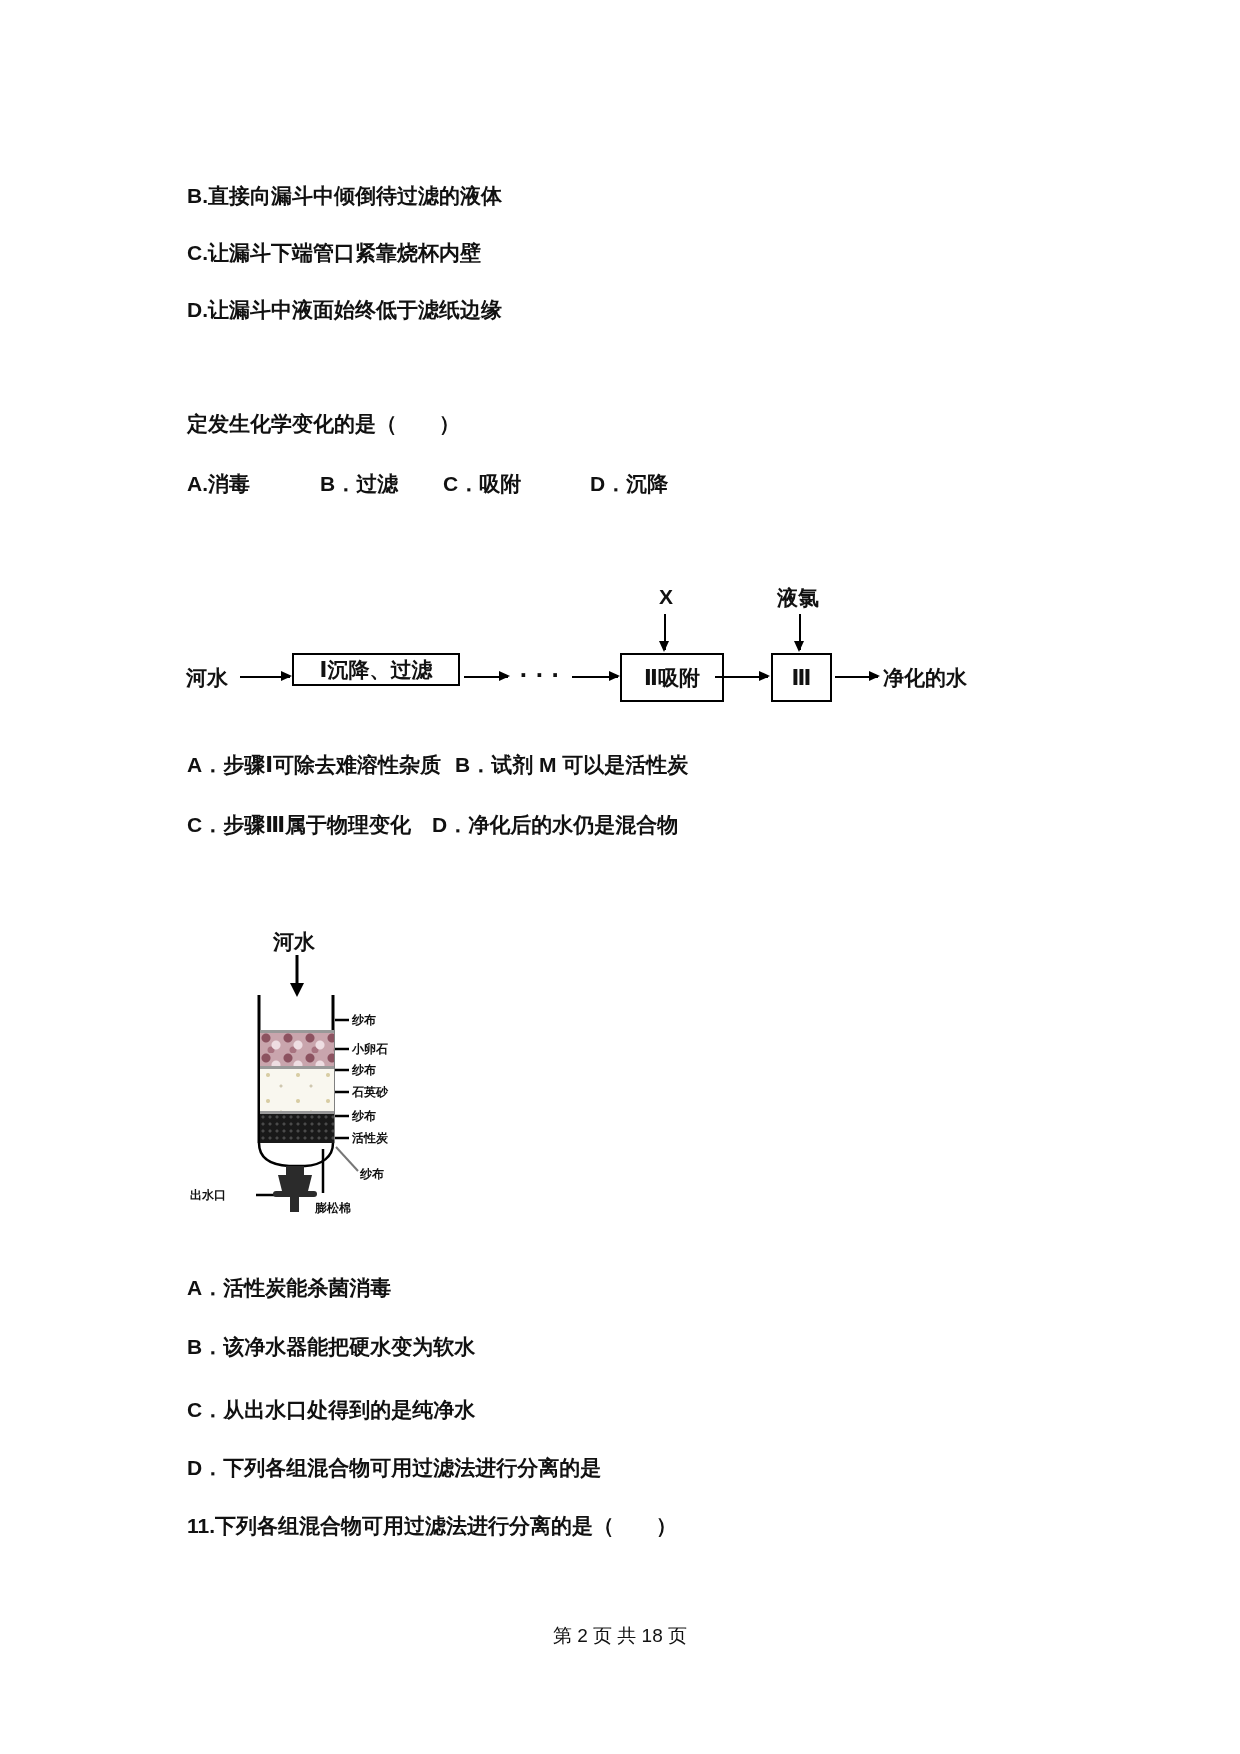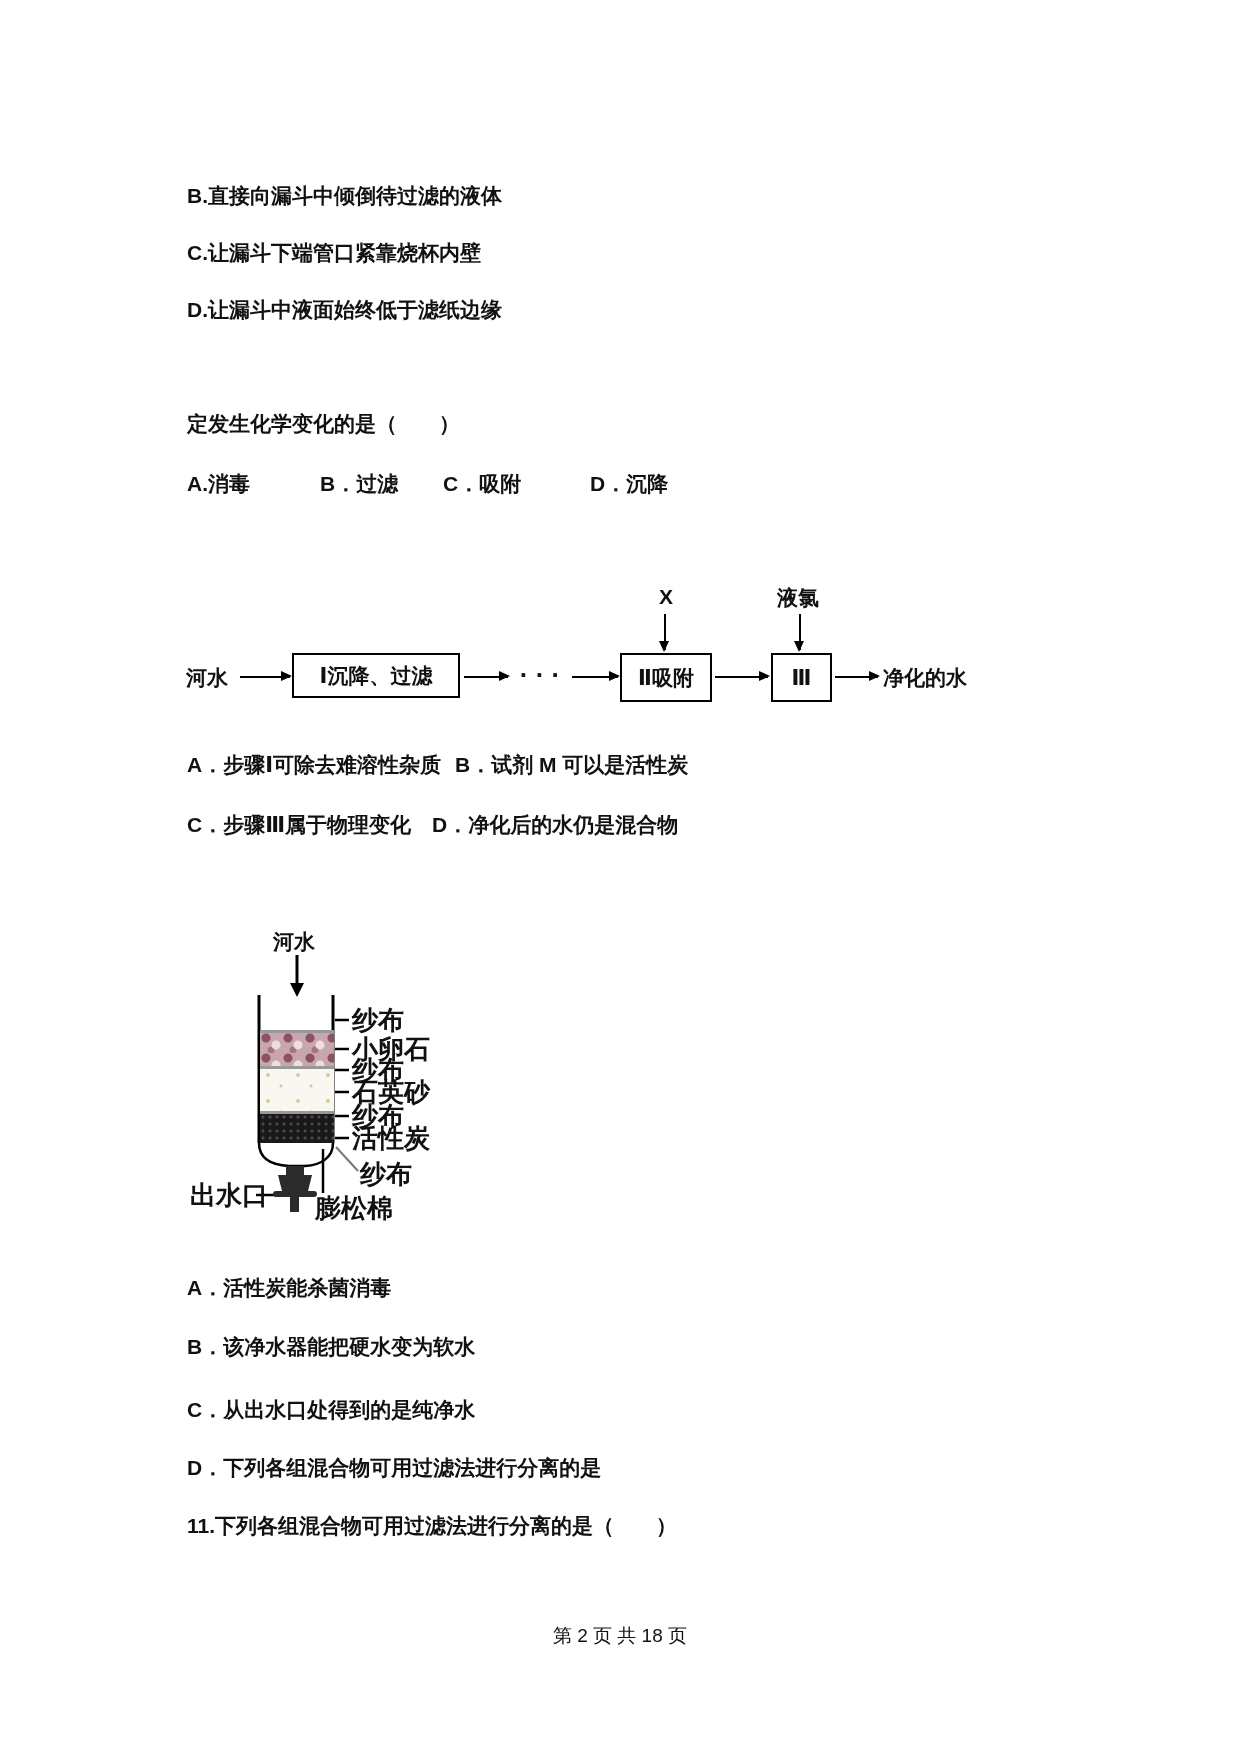--- a/index.html
+++ b/index.html
@@ -34,21 +34,21 @@
   }
   .varrow{position:absolute;border-left:2.5px solid #000;}
   .varrow::after{
     content:"";position:absolute;left:-7.5px;bottom:-2px;
     border-top:11px solid #000;
     border-left:5.5px solid transparent;border-right:5.5px solid transparent;
   }
   .flowtext{position:absolute;font-size:21px;font-weight:600;white-space:nowrap;}
   
   #filter{position:absolute;left:160px;top:925px;width:360px;height:310px;}
-  #filter .flabel{position:absolute;font-size:26px;font-weight:600;white-space:nowrap;line-height:26px;}
+  #filter .flabel{position:absolute;font-size:12px;font-weight:600;white-space:nowrap;line-height:26px;}
   .layer{position:absolute;left:100px;width:74px;box-sizing:border-box;border-top:3px solid #999;}
   #layer-pebble{top:105px;height:36px;
     background-color:#c9a5ad;
     background-image:
       radial-gradient(circle at 6px 5px, #8c5260 4px, transparent 5px),
       radial-gradient(circle at 16px 12px, #eedde2 4px, transparent 5px),
       radial-gradient(circle at 11px 17px, #a87380 3px, transparent 4px);
     background-size:22px 20px;}
   #layer-sand{top:141px;height:45px;
     background-color:#f9f7ef;
@@ -83,25 +83,25 @@
   </div>
 
 
   <div class="flowtext" style="left:652px;top:585px;width:28px;text-align:center">X</div>
   <div class="flowtext" style="left:777px;top:584px">液氯</div>
   <div class="varrow" style="left:664px;top:614px;height:36px"></div>
   <div class="varrow" style="left:799px;top:614px;height:36px"></div>
 
   <div class="flowtext" style="left:186px;top:664px">河水</div>
   <div class="harrow" style="left:240px;top:676px;width:50px"></div>
-  <div class="fbox" style="left:292px;top:653px;width:168px;height:45px">Ⅰ沉降、过滤</div>
+  <div class="fbox" style="left:292px;top:653px;width:168px;height:33px">Ⅰ沉降、过滤</div>
   <div class="harrow" style="left:464px;top:676px;width:44px"></div>
   <div class="flowtext" style="left:512px;top:660px;width:56px;text-align:center;font-size:26px;font-weight:800">· · ·</div>
   <div class="harrow" style="left:572px;top:676px;width:46px"></div>
-  <div class="fbox" style="left:620px;top:653px;width:92px;height:49px">Ⅱ吸附</div>
+  <div class="fbox" style="left:620px;top:653px;width:104px;height:49px">Ⅱ吸附</div>
   <div class="harrow" style="left:715px;top:676px;width:53px"></div>
   <div class="fbox" style="left:771px;top:653px;width:61px;height:49px">Ⅲ</div>
   <div class="harrow" style="left:835px;top:676px;width:43px"></div>
   <div class="flowtext" style="left:883px;top:664px">净化的水</div>
 
   <div class="line" style="top:751px;width:800px">
     <span class="abs" style="left:0"><span class="pfx">A．</span><span>步骤Ⅰ可除去难溶性杂质</span></span>
     <span class="abs" style="left:268px"><span class="pfx">B．</span><span>试剂 M 可以是活性炭</span></span>
   </div>
   <div class="line" style="top:811px;width:800px">

